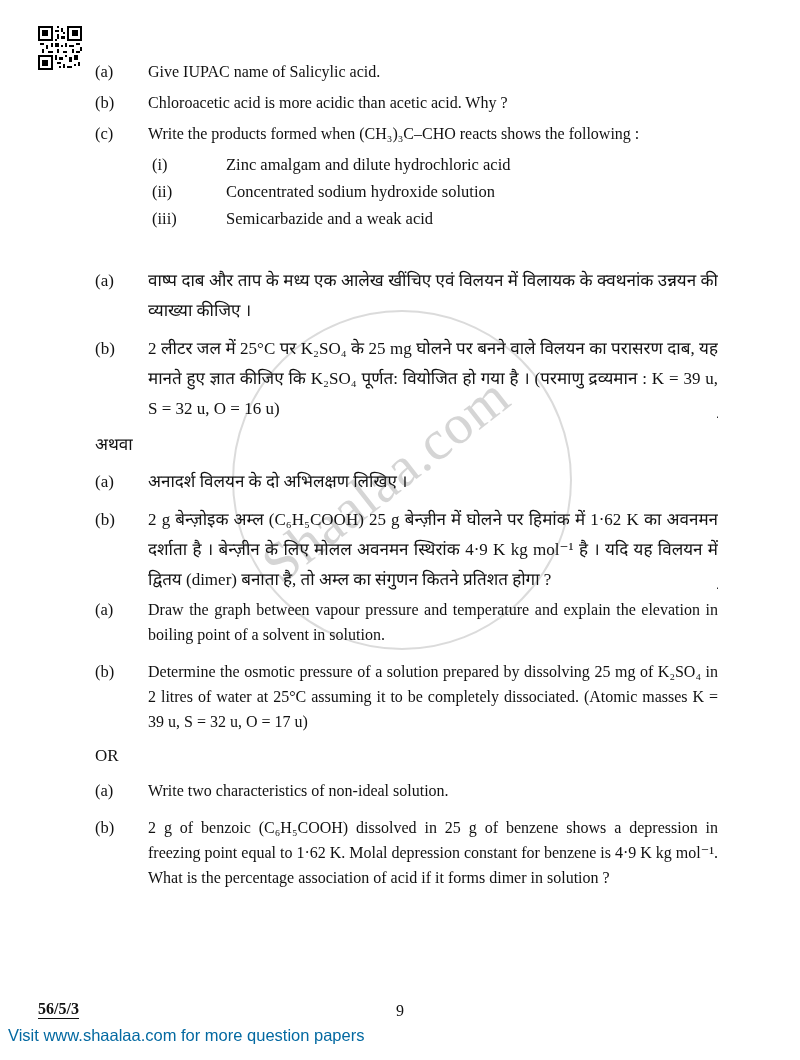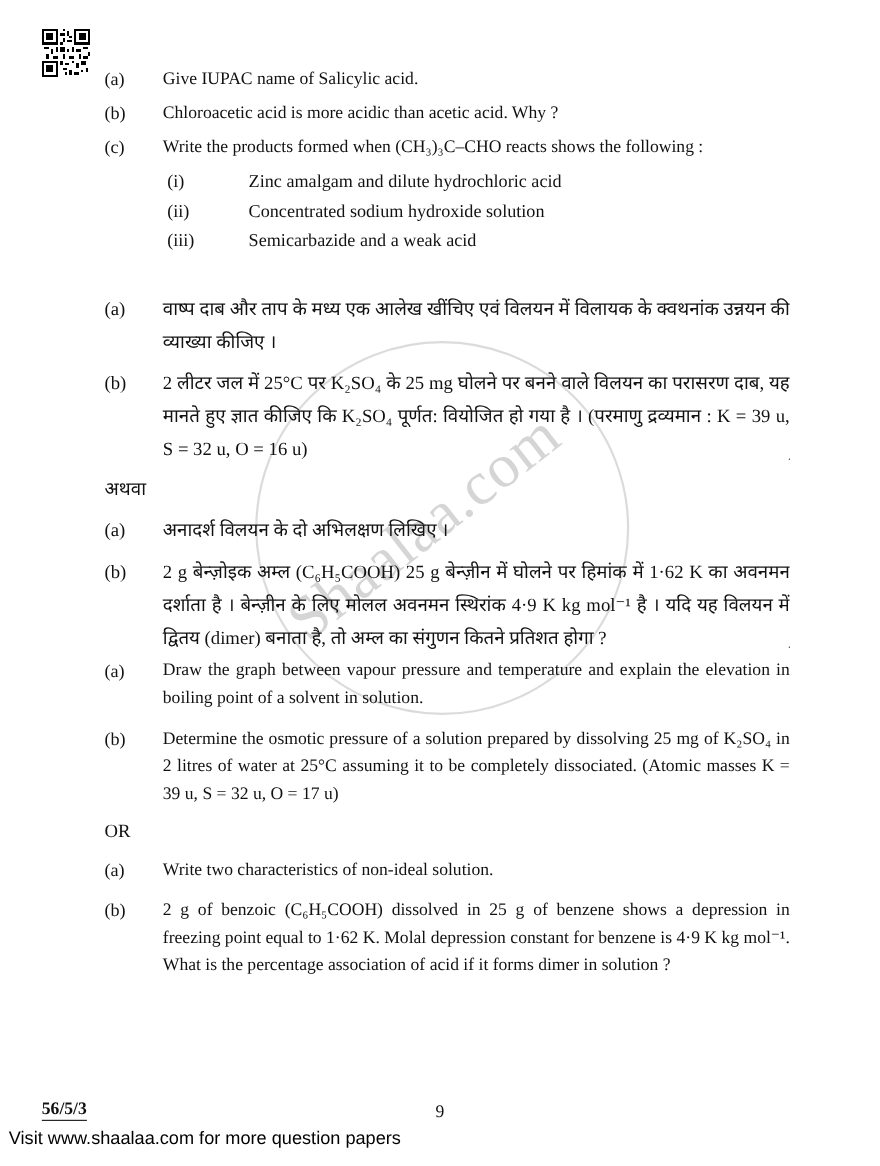--- a/index.html
+++ b/index.html
@@ -29,21 +29,21 @@
   .clamp-h3{max-height:92px;overflow:hidden;margin-bottom:2px;}
   .clamp-h1{max-height:32px;overflow:hidden;}
   .clamp-h4{max-height:122px;overflow:hidden;margin-bottom:2px;}
   .marks{position:absolute;right:-46px;bottom:1px;font-style:italic;font-size:16.5px;}
   .or-center{text-align:left;font-weight:normal;font-size:17px;margin:8px 0 12px;}
   .en{margin-bottom:12px;}
   .en .plabel,.en .ptext{line-height:25px;}
   .footer-code{position:absolute;left:38px;top:1000px;font-weight:bold;font-size:16px;
     border-bottom:1.5px solid #111;padding-bottom:0;z-index:2;}
   .page-num{position:absolute;left:0;right:0;top:1002px;text-align:center;font-size:16px;z-index:2;}
-  .site-line{position:absolute;left:8px;top:1026px;font-size:16.5px;color:#000000;
+  .site-line{position:absolute;left:8px;top:1026px;font-size:16.5px;color:#0369a1;
     font-family:"Liberation Sans","DejaVu Sans",sans-serif;z-index:2;text-decoration:none;}
 </style>
 </head>
 <body>
 
 <div class="qr">
   <svg viewBox="0 0 21 21" width="44" height="44" shape-rendering="crispEdges">
     <rect width="21" height="21" fill="#fff"></rect>
     <g fill="#000">
       <rect x="0" y="0" width="7" height="7"></rect>

